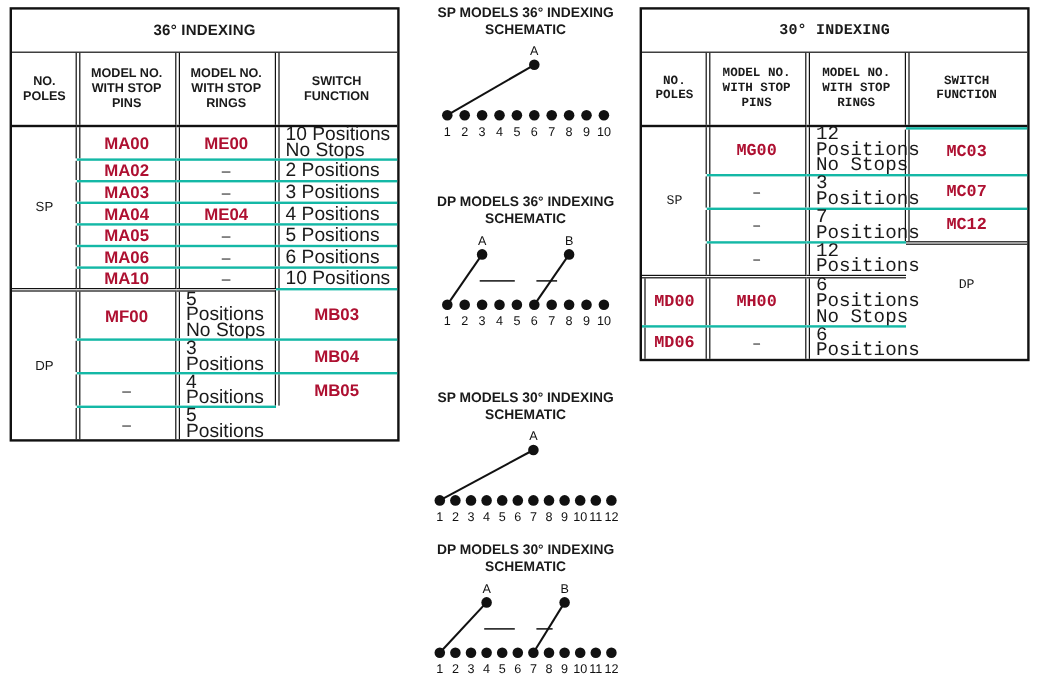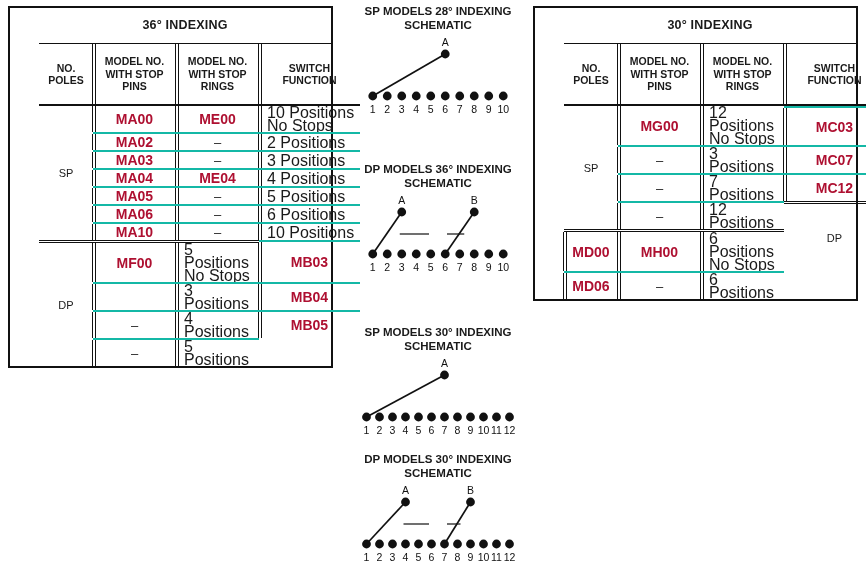--- a/index.html
+++ b/index.html
@@ -15,24 +15,23 @@
     color: #1a1a1a;
     overflow: hidden;
   }
 
   
   .spec-table {
     position: absolute;
     border: 2px solid #111111;
     box-sizing: border-box;
     background: #ffffff;
-    padding-left: 29px;
   }
   #table-36 { left: 8px;  top: 6px;  width: 325px; }
-  #table-30 { left: 533px; top: 6px; width: 325px; }
+  #table-30 { left: 533px; top: 6px; width: 325px; font-family: Liberation Mono, monospace; }
 
   .table-title {
     height: 35px;
     line-height: 35px;
     text-align: center;
     font-size: 12.5px;
     font-weight: bold;
     letter-spacing: 0.2px;
     border-bottom: 1px solid #111111;
   }
@@ -238,21 +237,21 @@
         <div class="cell func-cell vsep sectionsep">6 Positions
 No Stops</div>
         <div class="cell model-cell vsep rowsep">MD06</div>
         <div class="cell vsep dash-cell rowsep">–</div>
         <div class="cell func-cell vsep rowsep">6 Positions</div>
       </div>
     </div>
   </div>
 <div id="schematics-root">
     <div class="schematic" id="sch-sp36">
-      <div class="sch-title">SP MODELS 28°  INDEXING
+      <div class="sch-title">SP MODELS 36°  INDEXING
 SCHEMATIC</div>
       <svg class="sch-svg" width="200" height="88">
         <line x1="107.25" y1="18" x2="34.75" y2="60" stroke="#111" stroke-width="1.7"></line>
         <circle cx="107.25" cy="18" r="4.4" fill="#111"></circle>
         <text x="107.25" y="10" text-anchor="middle" font-family="&quot;Liberation Sans&quot;, sans-serif" font-size="10.5" fill="#111">A</text>
         <circle cx="34.75" cy="60" r="4.4" fill="#111"></circle>
         <text x="34.75" y="77" text-anchor="middle" font-family="&quot;Liberation Sans&quot;, sans-serif" font-size="10.5" fill="#111">1</text>
         <circle cx="49.25" cy="60" r="4.4" fill="#111"></circle>
         <text x="49.25" y="77" text-anchor="middle" font-family="&quot;Liberation Sans&quot;, sans-serif" font-size="10.5" fill="#111">2</text>
         <circle cx="63.75" cy="60" r="4.4" fill="#111"></circle>

